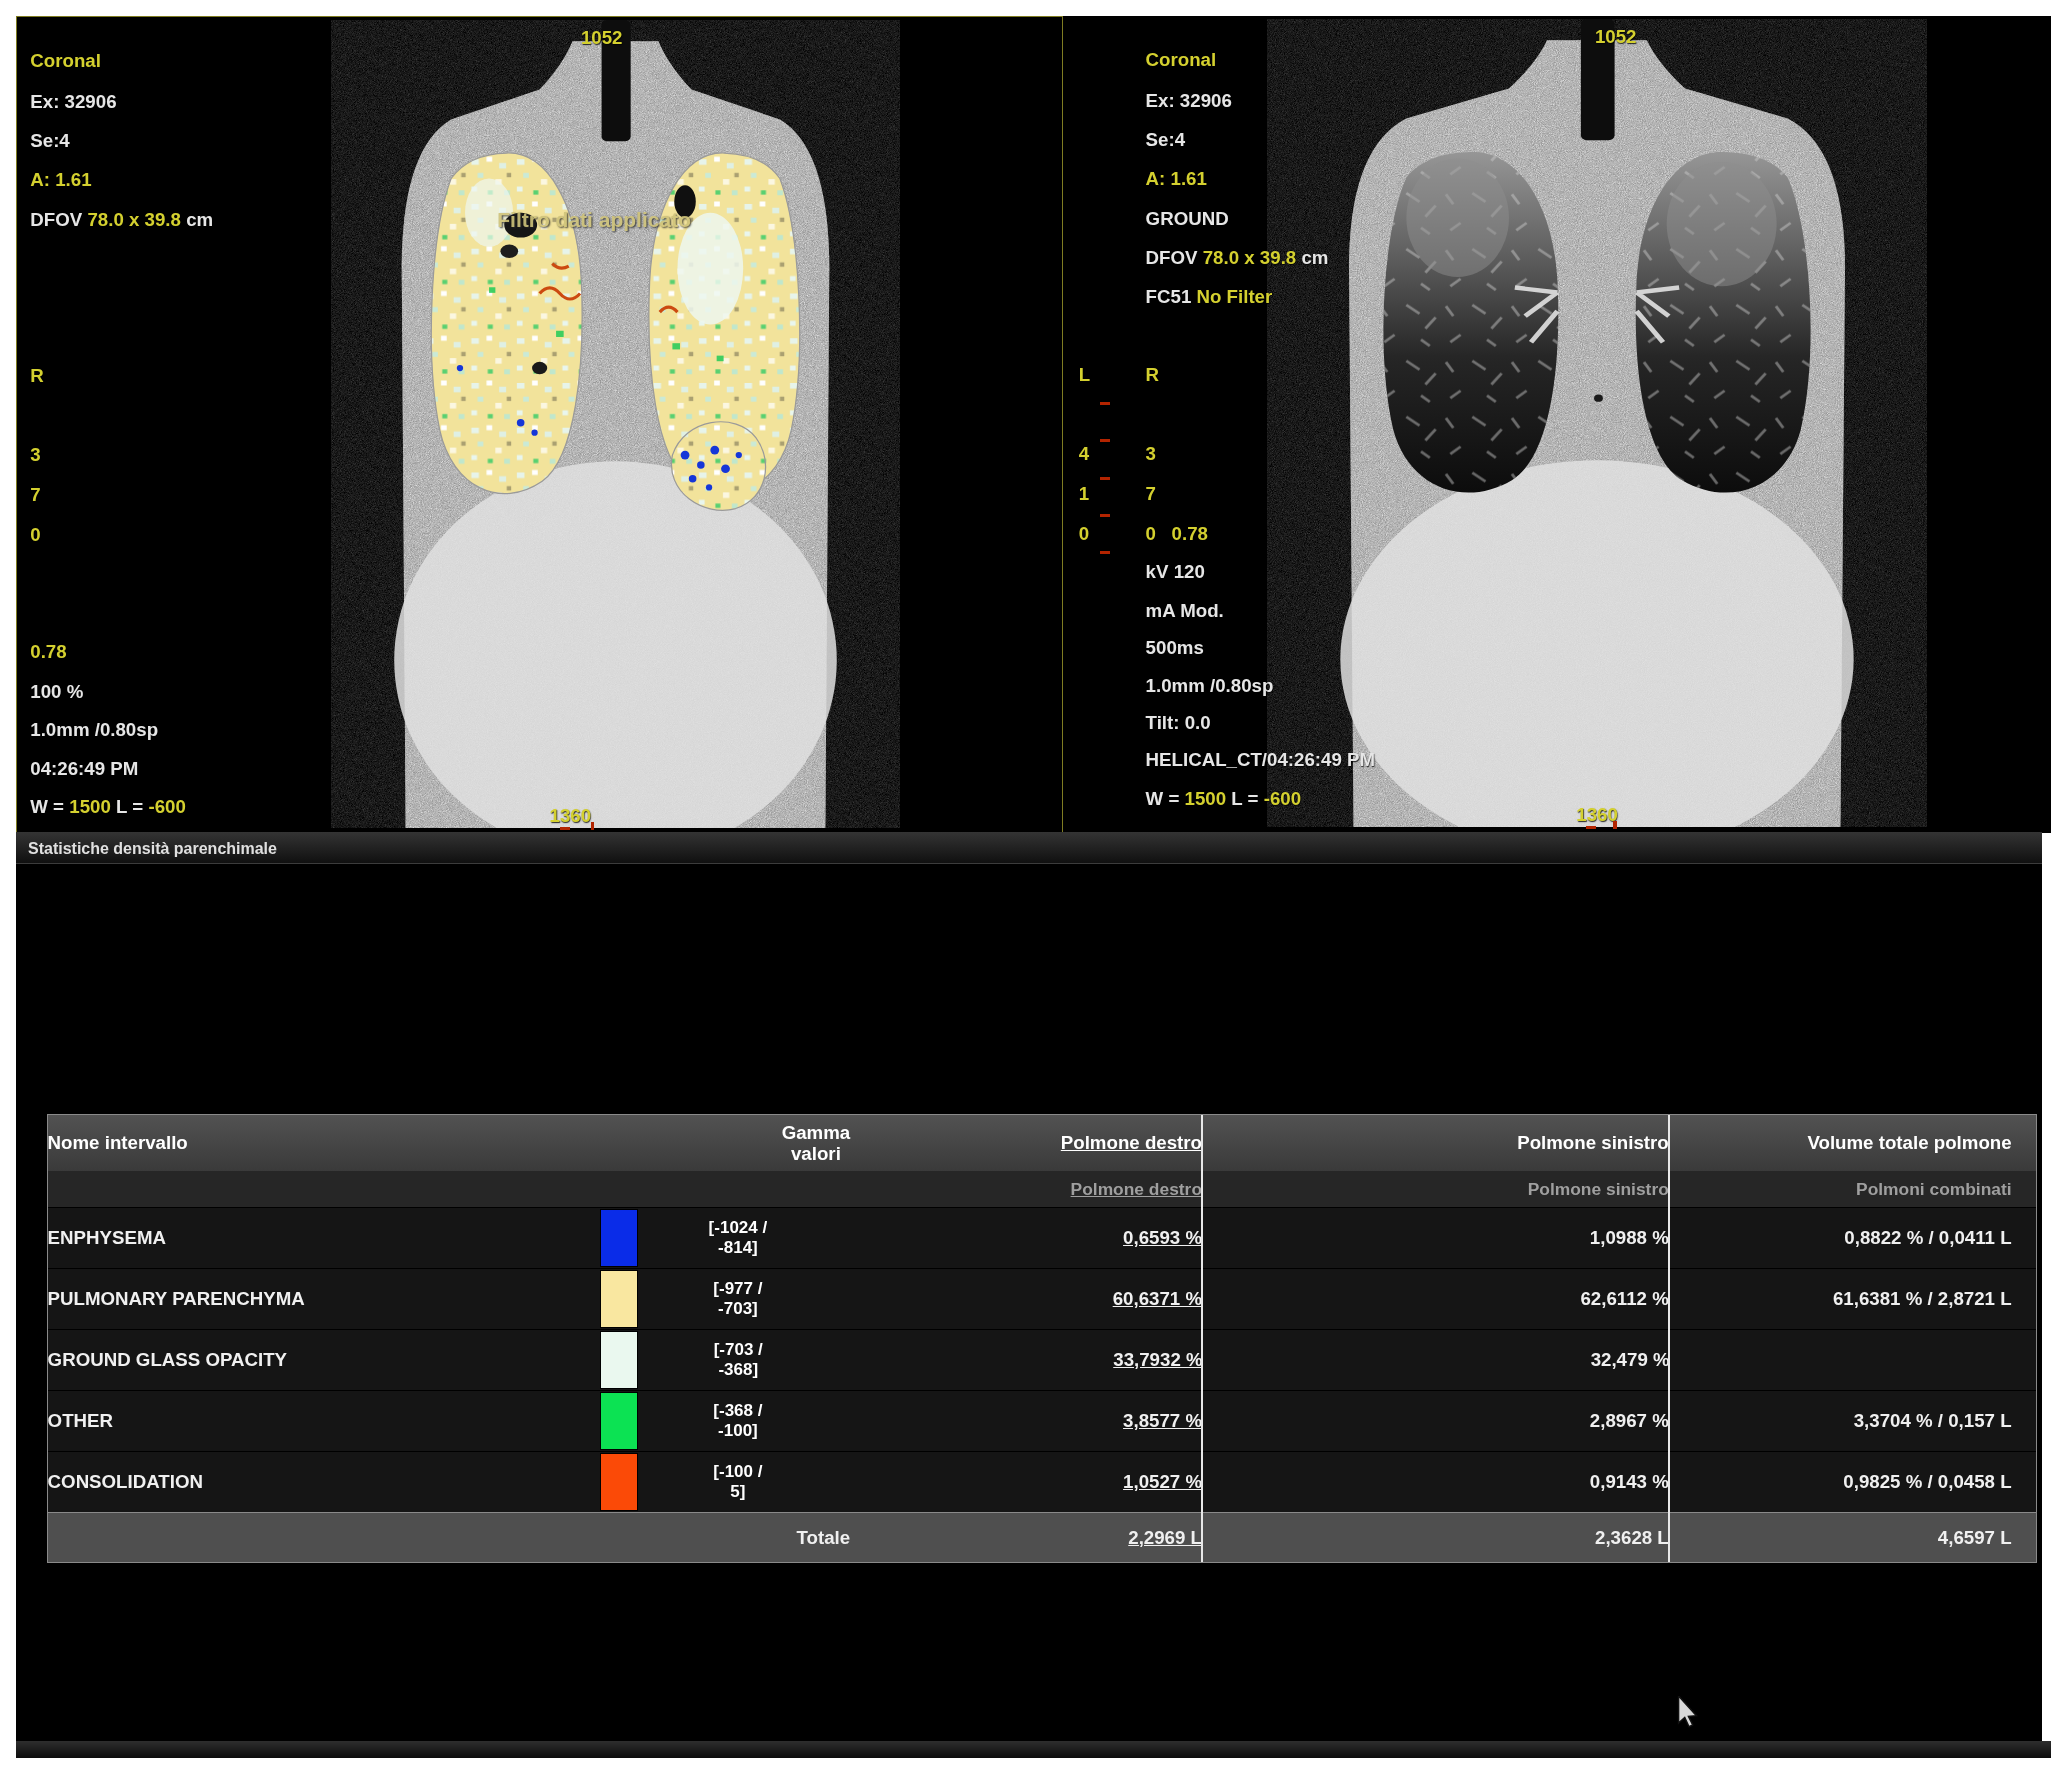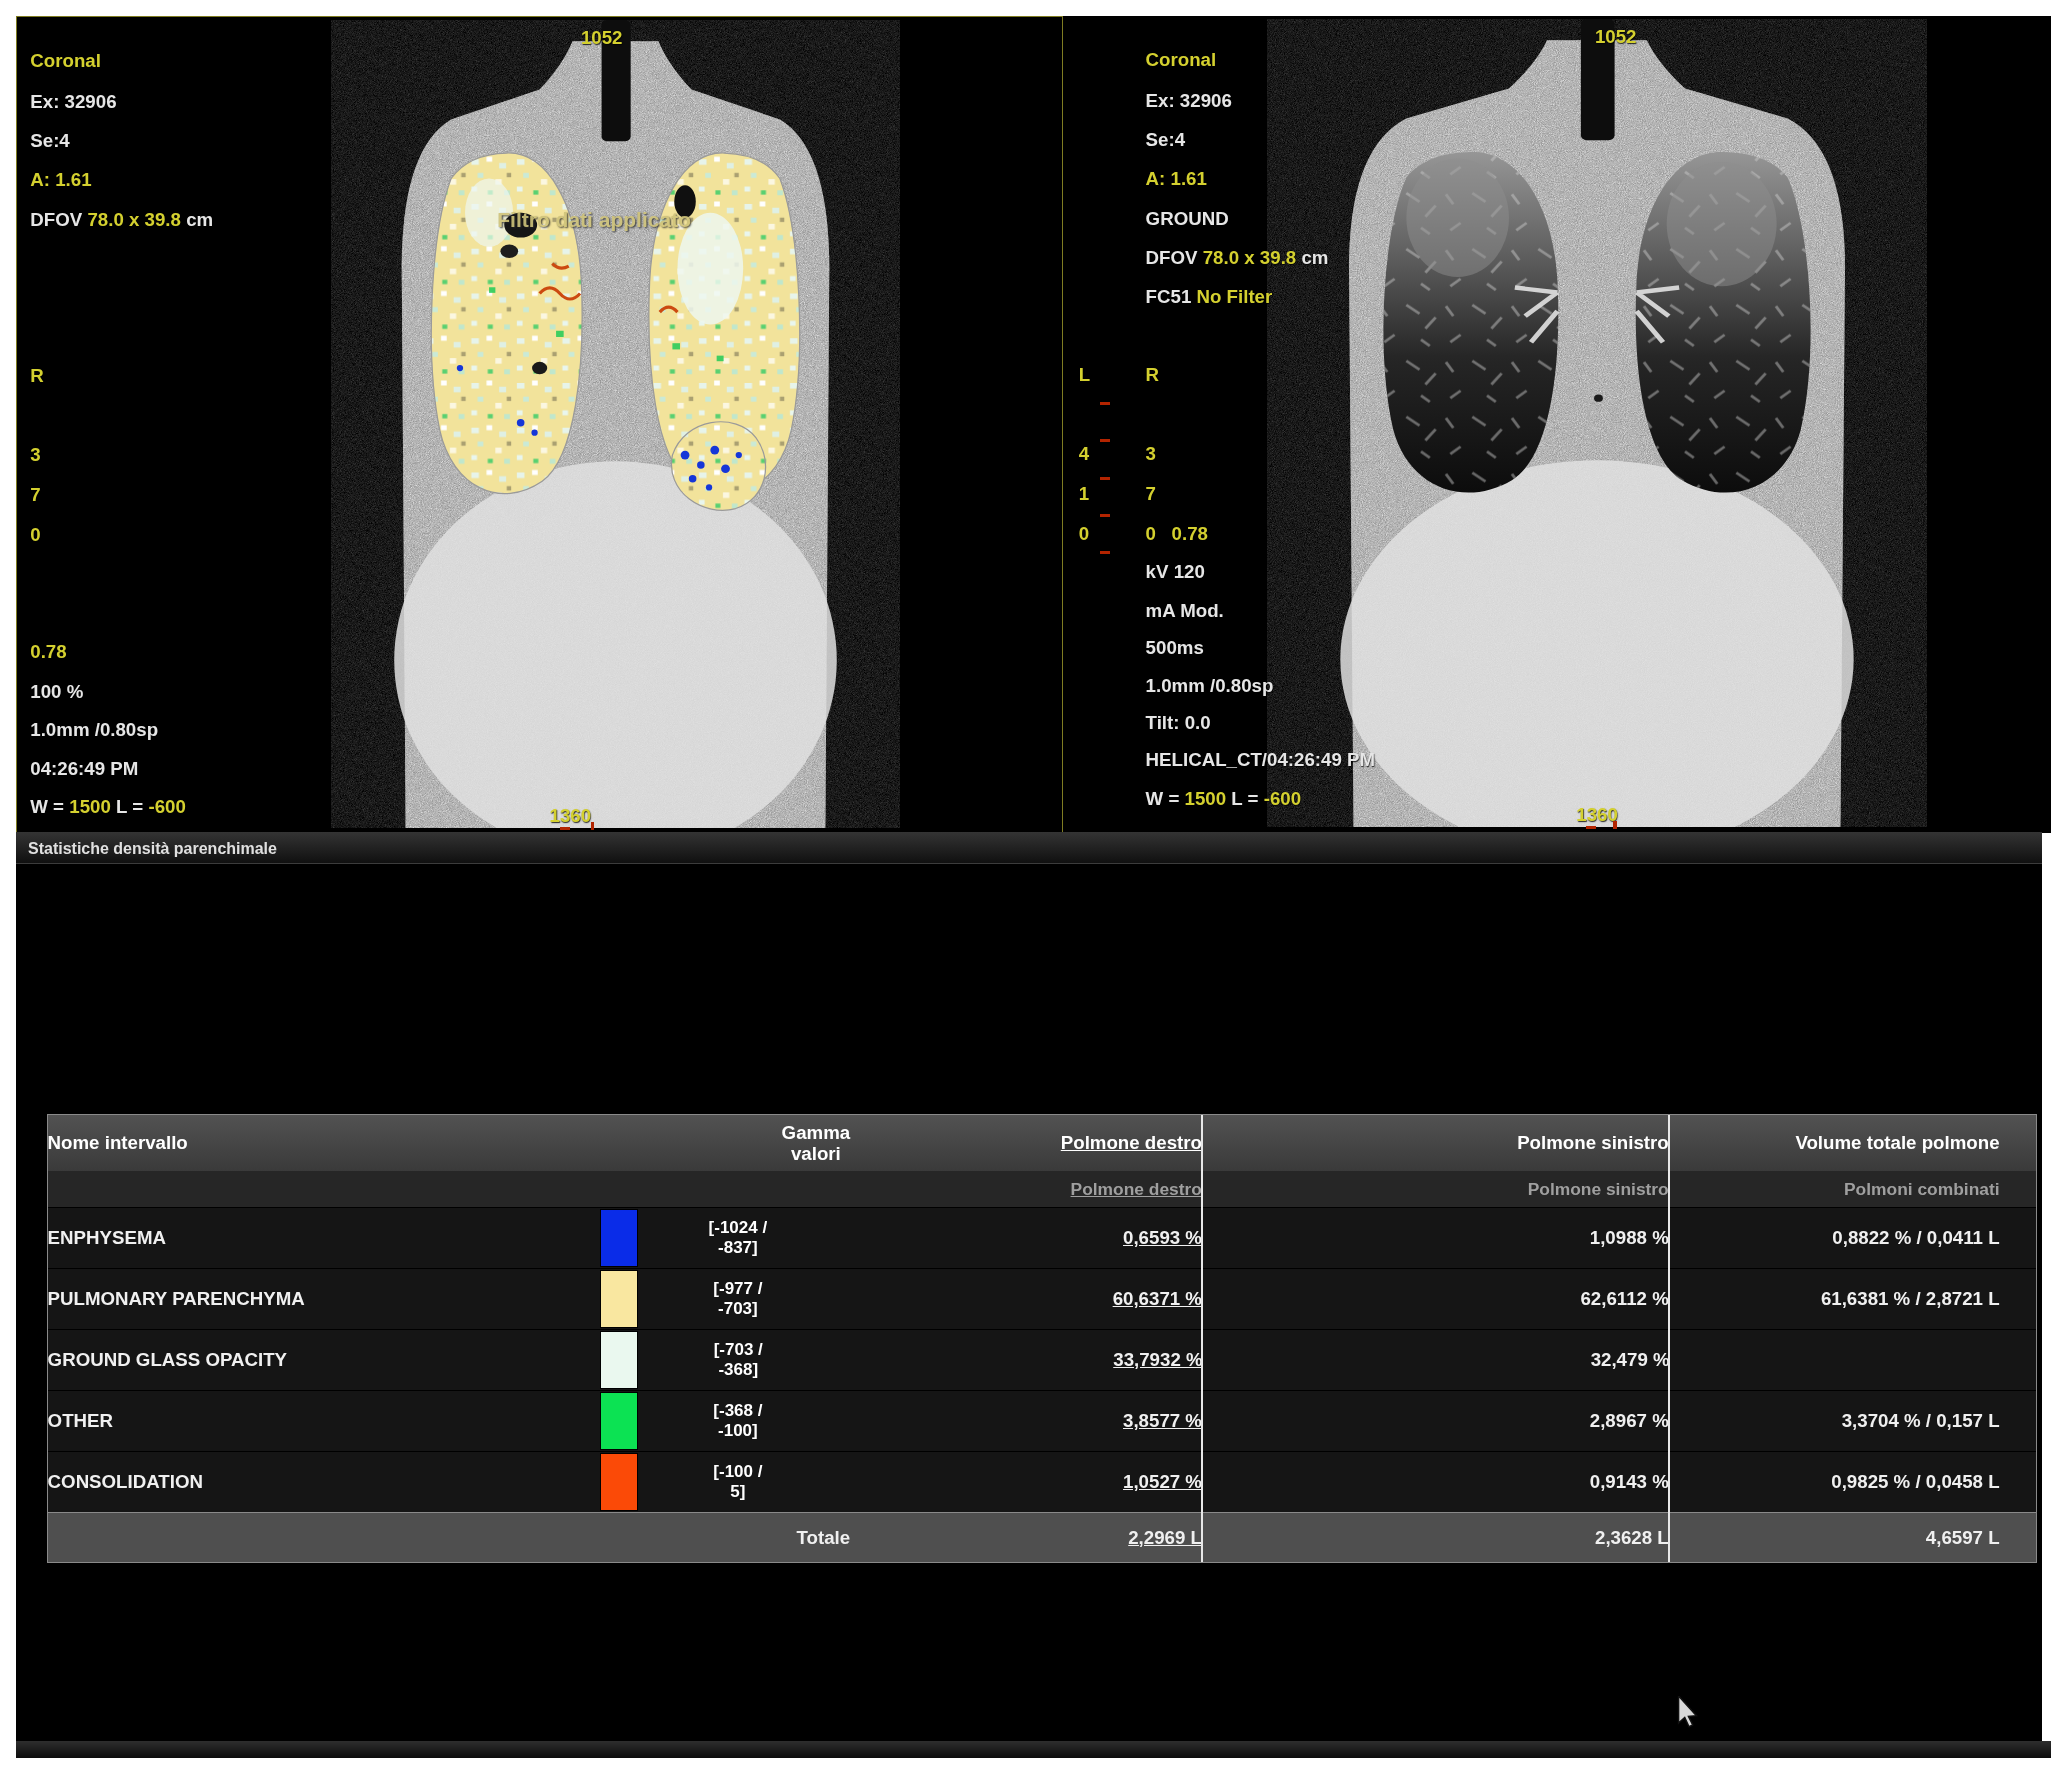--- a/index.html
+++ b/index.html
@@ -29,21 +29,21 @@
   .thead{height:56px;background:linear-gradient(#525252,#3a3a3a);}
   .tsub{height:36px;background:#262626;}
   .tdata{height:60px;background:#151515;border-top:1.2px solid #000;}
   .ttot{height:49px;background:#4f4f4f;border-top:1.2px solid #8a8a8a;}
   .c{display:flex;align-items:center;justify-content:flex-end;box-sizing:border-box;
      font:bold 18.7px "Liberation Sans",sans-serif;color:#f0f0f0;}
   .c.name{width:535px;justify-content:flex-start;padding-left:0;}
   .c.gamma{width:268px;position:relative;}
   .c.pright{width:352px;text-decoration:underline;}
   .c.pleft{width:467px;}
-  .c.ptotal{width:367px;justify-content:flex-end;padding-right:36px;}
+  .c.ptotal{width:367px;justify-content:flex-end;padding-right:24px;}
   .thead .c{color:#ffffff;}
   .tsub .c{color:#9f9f9f;font-size:17.4px;}
   .gamma-stack{display:flex;flex-direction:column;align-items:center;line-height:1.15;}
   .swatch{position:absolute;left:17.4px;top:1.2px;bottom:1.2px;width:36px;border:0.6px solid #000;}
   .range{position:absolute;left:62px;right:18.7px;text-align:center;font:bold 17px/1.2 "Liberation Sans",sans-serif;color:#fff;}
   .vsep{position:absolute;top:0;bottom:0;width:2.5px;background:#e8e8e8;z-index:5;}
   .bottom-bar{position:absolute;left:15.6px;top:1741px;width:2035px;height:17.4px;
       background:linear-gradient(#2e2e2e,#0c0c0c);}
   #cursor{position:absolute;left:1677px;top:1696px;}
 </style>
@@ -245,21 +245,21 @@
         <div class="c gamma"></div>
         <div class="c pright">Polmone destro</div>
         <div class="c pleft">Polmone sinistro</div>
         <div class="c ptotal">Polmoni combinati</div>
       </div>
 
       <div class="trow tdata">
         <div class="c name">ENPHYSEMA</div>
         <div class="c gamma">
           <span class="swatch" style="background: rgb(10, 44, 232);"></span>
-          <span class="range"><span>[-1024 /</span><br><span>-837]</span></span>
+          <span class="range"><span>[-1024 /</span><br><span>-814]</span></span>
         </div>
         <div class="c pright">0,6593 %</div>
         <div class="c pleft">1,0988 %</div>
         <div class="c ptotal">0,8822 % / 0,0411 L</div>
       </div>
       <div class="trow tdata">
         <div class="c name">PULMONARY PARENCHYMA</div>
         <div class="c gamma">
           <span class="swatch" style="background: rgb(249, 231, 160);"></span>
           <span class="range"><span>[-977 /</span><br><span>-703]</span></span>

